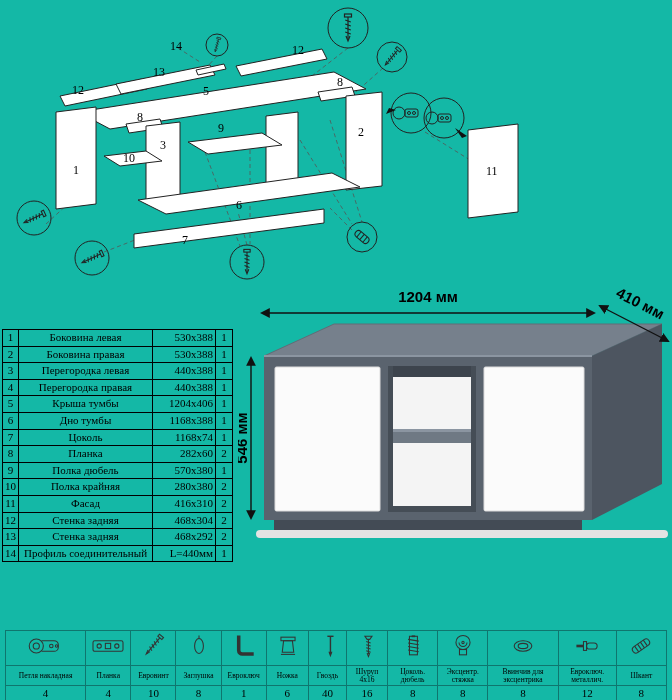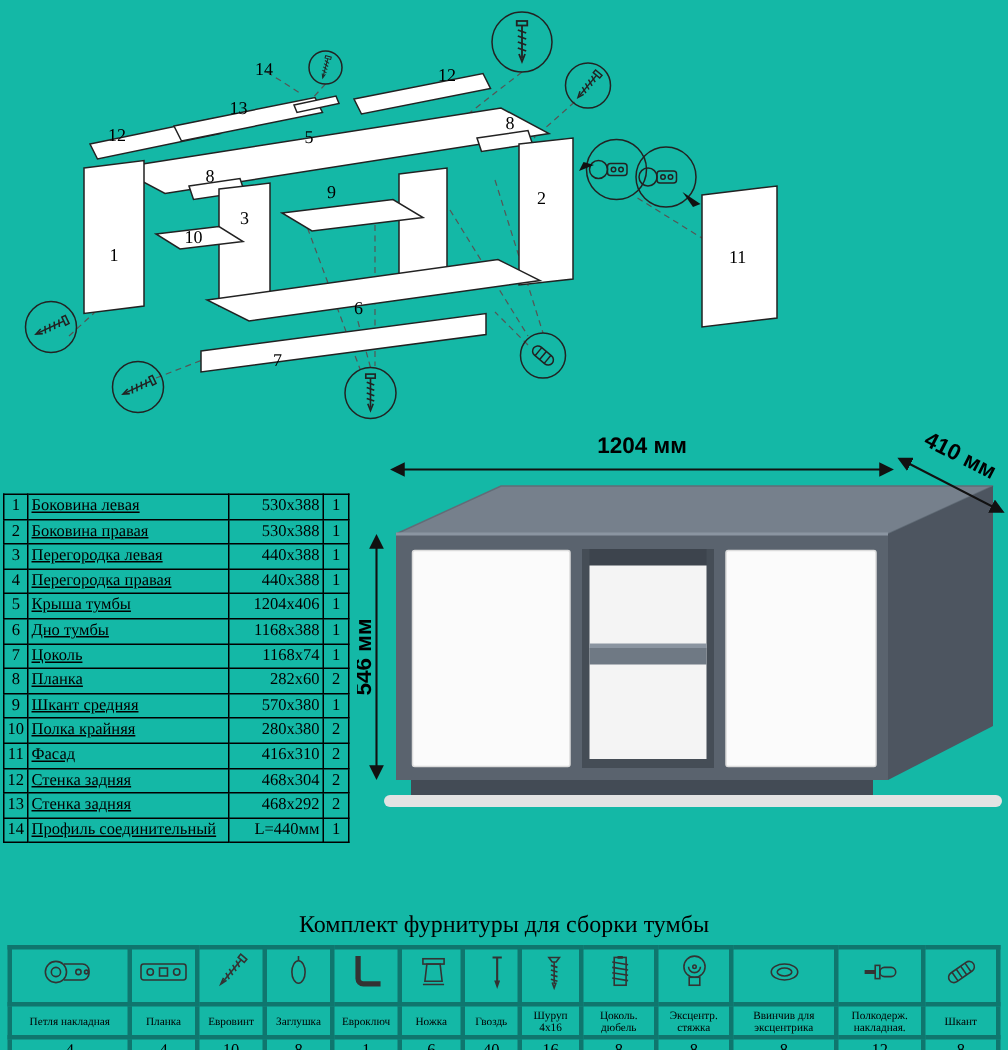--- a/index.html
+++ b/index.html
@@ -6,29 +6,29 @@
   .page{position:relative;width:672px;height:700px;background:#14b8a6;overflow:hidden;
         font-family:"Liberation Serif",serif;color:#000;}
   svg.exploded{position:absolute;left:0;top:0;}
   svg.render{position:absolute;left:238px;top:286px;}
 
   table.parts{position:absolute;left:2px;top:329px;border-collapse:collapse;
               font-size:11px;table-layout:fixed;}
   table.parts td{border:1px solid #000;padding:0 2px;height:15.6px;line-height:1.05;
                  white-space:nowrap;overflow:hidden;}
   table.parts td.num{width:13px;text-align:center;padding:0 1px;}
-  table.parts td.name{width:129px;text-align:left;text-decoration:underline;}
+  table.parts td.name{width:129px;text-align:center;}
   table.parts td.size{width:58px;text-align:right;}
   table.parts td.qty{width:12px;text-align:center;}
 
   .hw-title{position:absolute;left:0;top:608px;width:672px;text-align:center;
             font-size:16px;line-height:1.1;}
   table.hw{position:absolute;left:5px;top:630px;width:662px;border-collapse:collapse;
            table-layout:fixed;}
-  table.hw td{border:3px solid #0f766e;text-align:center;vertical-align:middle;padding:0;}
+  table.hw td{border:1px solid #0f766e;text-align:center;vertical-align:middle;padding:0;}
   table.hw td.icon-cell{height:34px;}
   table.hw td.name-cell{height:17px;font-size:7.5px;line-height:1.05;padding:1px 1px;
                         vertical-align:middle;}
   table.hw td.qty-cell{height:14px;font-size:11px;}
 </style>
 </head>
 <body>
 
 <div class="page">
 
@@ -188,21 +188,21 @@
           <td class="qty">1</td>
         </tr>
         <tr>
           <td class="num">8</td>
           <td class="name">Планка</td>
           <td class="size">282x60</td>
           <td class="qty">2</td>
         </tr>
         <tr>
           <td class="num">9</td>
-          <td class="name">Шкант средняя</td>
+          <td class="name">Полка дюбель</td>
           <td class="size">570x380</td>
           <td class="qty">1</td>
         </tr>
         <tr>
           <td class="num">10</td>
           <td class="name">Полка крайняя</td>
           <td class="size">280x380</td>
           <td class="qty">2</td>
         </tr>
         <tr>
@@ -264,21 +264,20 @@
       <line x1="362" y1="20" x2="430" y2="55" marker-start="url(#dimarr)" marker-end="url(#dimarr)"></line>
       <line x1="13" y1="72" x2="13" y2="232" marker-start="url(#dimarr)" marker-end="url(#dimarr)"></line>
     </g>
     <g font-family="Liberation Sans, sans-serif" font-size="15" font-weight="bold" fill="#000">
       <text x="190" y="16" text-anchor="middle">1204 мм</text>
       <text transform="translate(400,22) rotate(27)" text-anchor="middle">410 мм</text>
       <text transform="translate(9,152) rotate(-90)" text-anchor="middle">546 мм</text>
     </g>
   </svg>
 
-  <div class="hw-title">Комплект фурнитуры для сборки тумбы</div>
 
   <table class="hw">
       <colgroup>
         <col style="width: 80px;">
         <col style="width: 45px;">
         <col style="width: 45px;">
         <col style="width: 45px;">
         <col style="width: 45px;">
         <col style="width: 42px;">
         <col style="width: 38px;">
@@ -405,21 +404,21 @@
           <td class="name-cell">Планка</td>
           <td class="name-cell">Евровинт</td>
           <td class="name-cell">Заглушка</td>
           <td class="name-cell">Евроключ</td>
           <td class="name-cell">Ножка</td>
           <td class="name-cell">Гвоздь</td>
           <td class="name-cell">Шуруп 4x16</td>
           <td class="name-cell">Цоколь. дюбель</td>
           <td class="name-cell">Эксцентр. стяжка</td>
           <td class="name-cell">Ввинчив для эксцентрика</td>
-          <td class="name-cell">Полкодерж. накладная.</td>
+          <td class="name-cell">Евроключ. металлич.</td>
           <td class="name-cell">Шкант</td>
         </tr>
       <tr id="hw-qtys">
           <td class="qty-cell">4</td>
           <td class="qty-cell">4</td>
           <td class="qty-cell">10</td>
           <td class="qty-cell">8</td>
           <td class="qty-cell">1</td>
           <td class="qty-cell">6</td>
           <td class="qty-cell">40</td>

